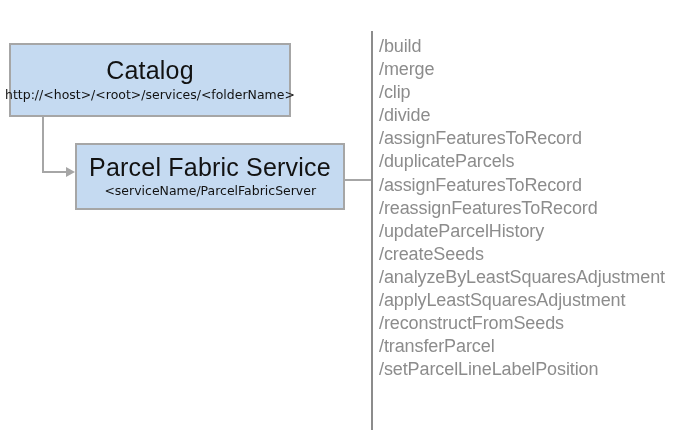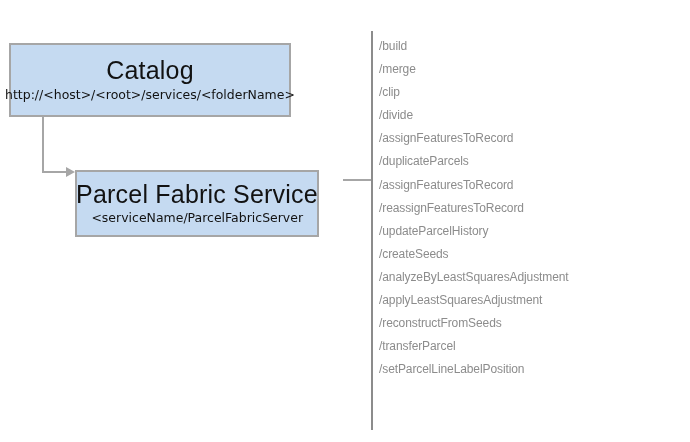--- a/index.html
+++ b/index.html
@@ -27,21 +27,21 @@
     background: var(--box-fill);
     border: 2px solid var(--box-border);
     display: flex;
     flex-direction: column;
     align-items: center;
     justify-content: center;
     gap: 3px;
     text-align: center;
   }
   .catalog-box  { left: 9px;  top: 43px;  width: 282px; height: 74px; }
-  .service-box  { left: 75px; top: 143px; width: 244px; height: 67px; margin-top: 27px; }
+  .service-box  { left: 75px; top: 143px; width: 270px; height: 67px; }
   .node-title {
     font-size: 25px;
     color: var(--title-text);
     line-height: 1.1;
     letter-spacing: 0.2px;
     white-space: nowrap;
   }
   .node-subtitle {
     font-size: 13px;
     color: var(--title-text);
@@ -85,21 +85,21 @@
     left: 371px; top: 31px;
     width: 2px; height: 399px;
     background: var(--divider);
   }
   .endpoint-list {
     position: absolute;
     left: 379px; top: 35px;
     list-style: none;
   }
   .endpoint-item {
-    font-size: 12px;
+    font-size: 18px;
     line-height: 23.1px;
     height: 23.1px;
     color: var(--endpoint-text);
     white-space: nowrap;
     letter-spacing: -0.1px;
   }
 </style>
 </head>
 <body>
 

